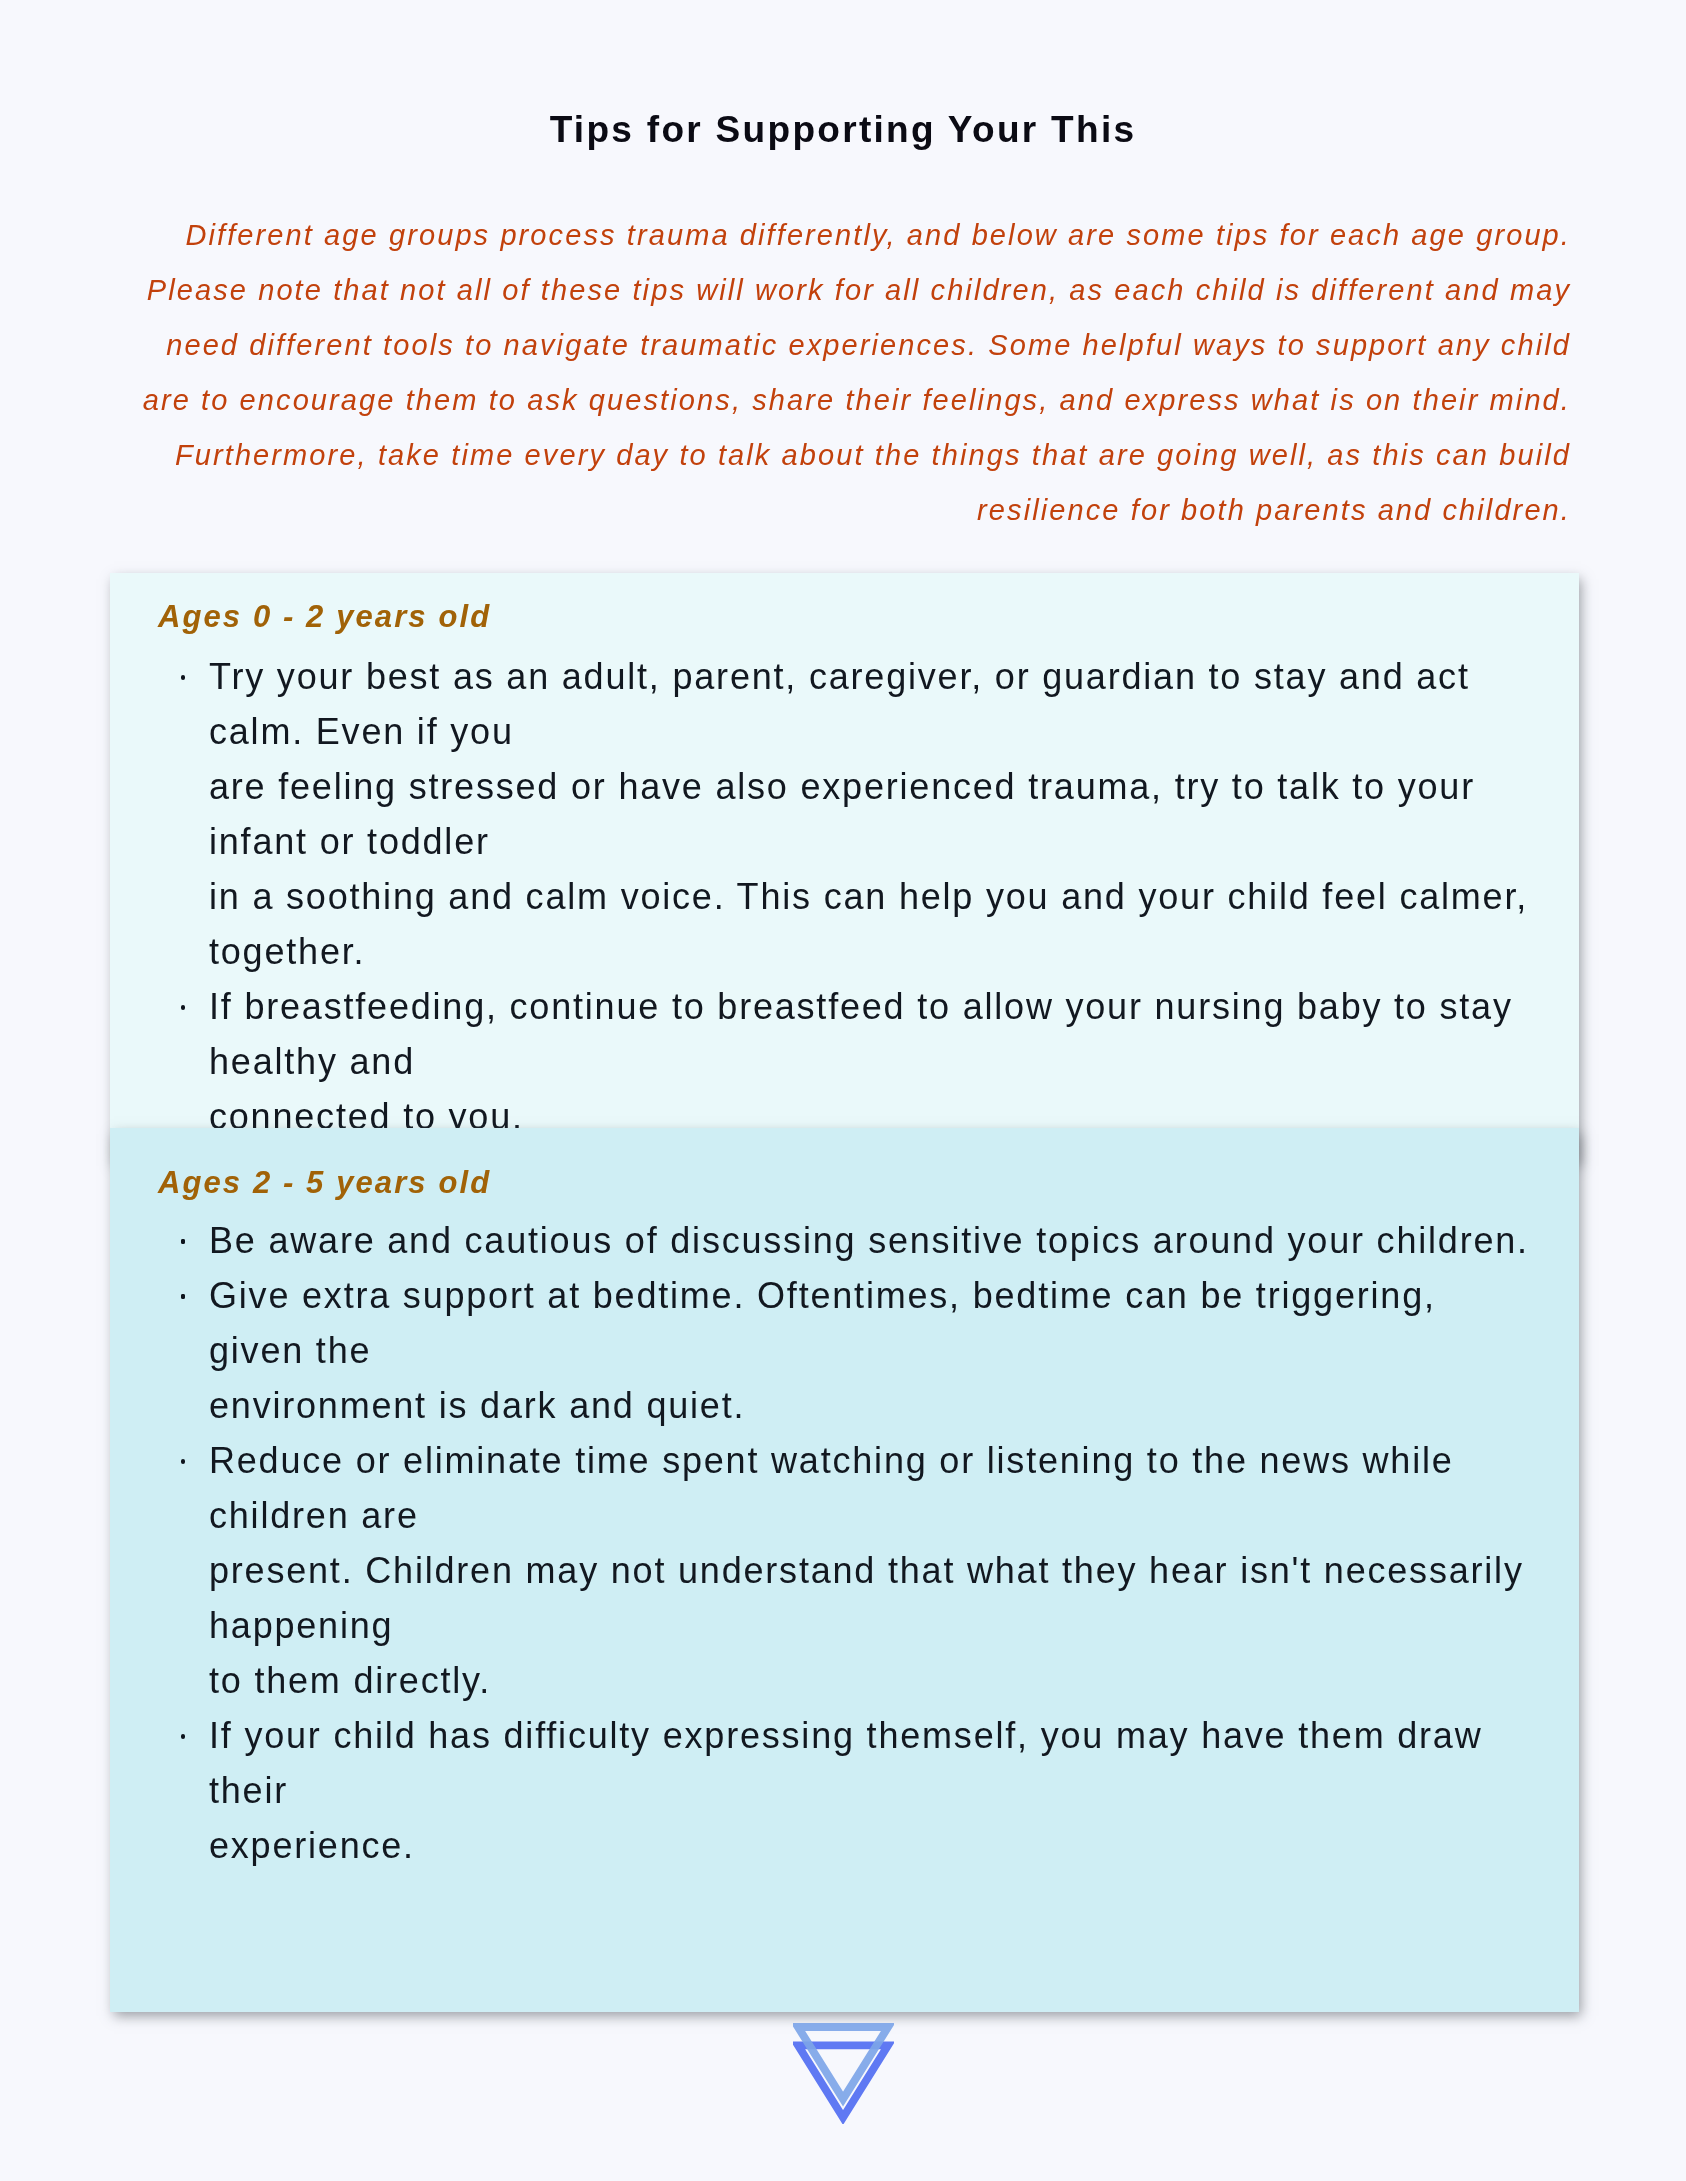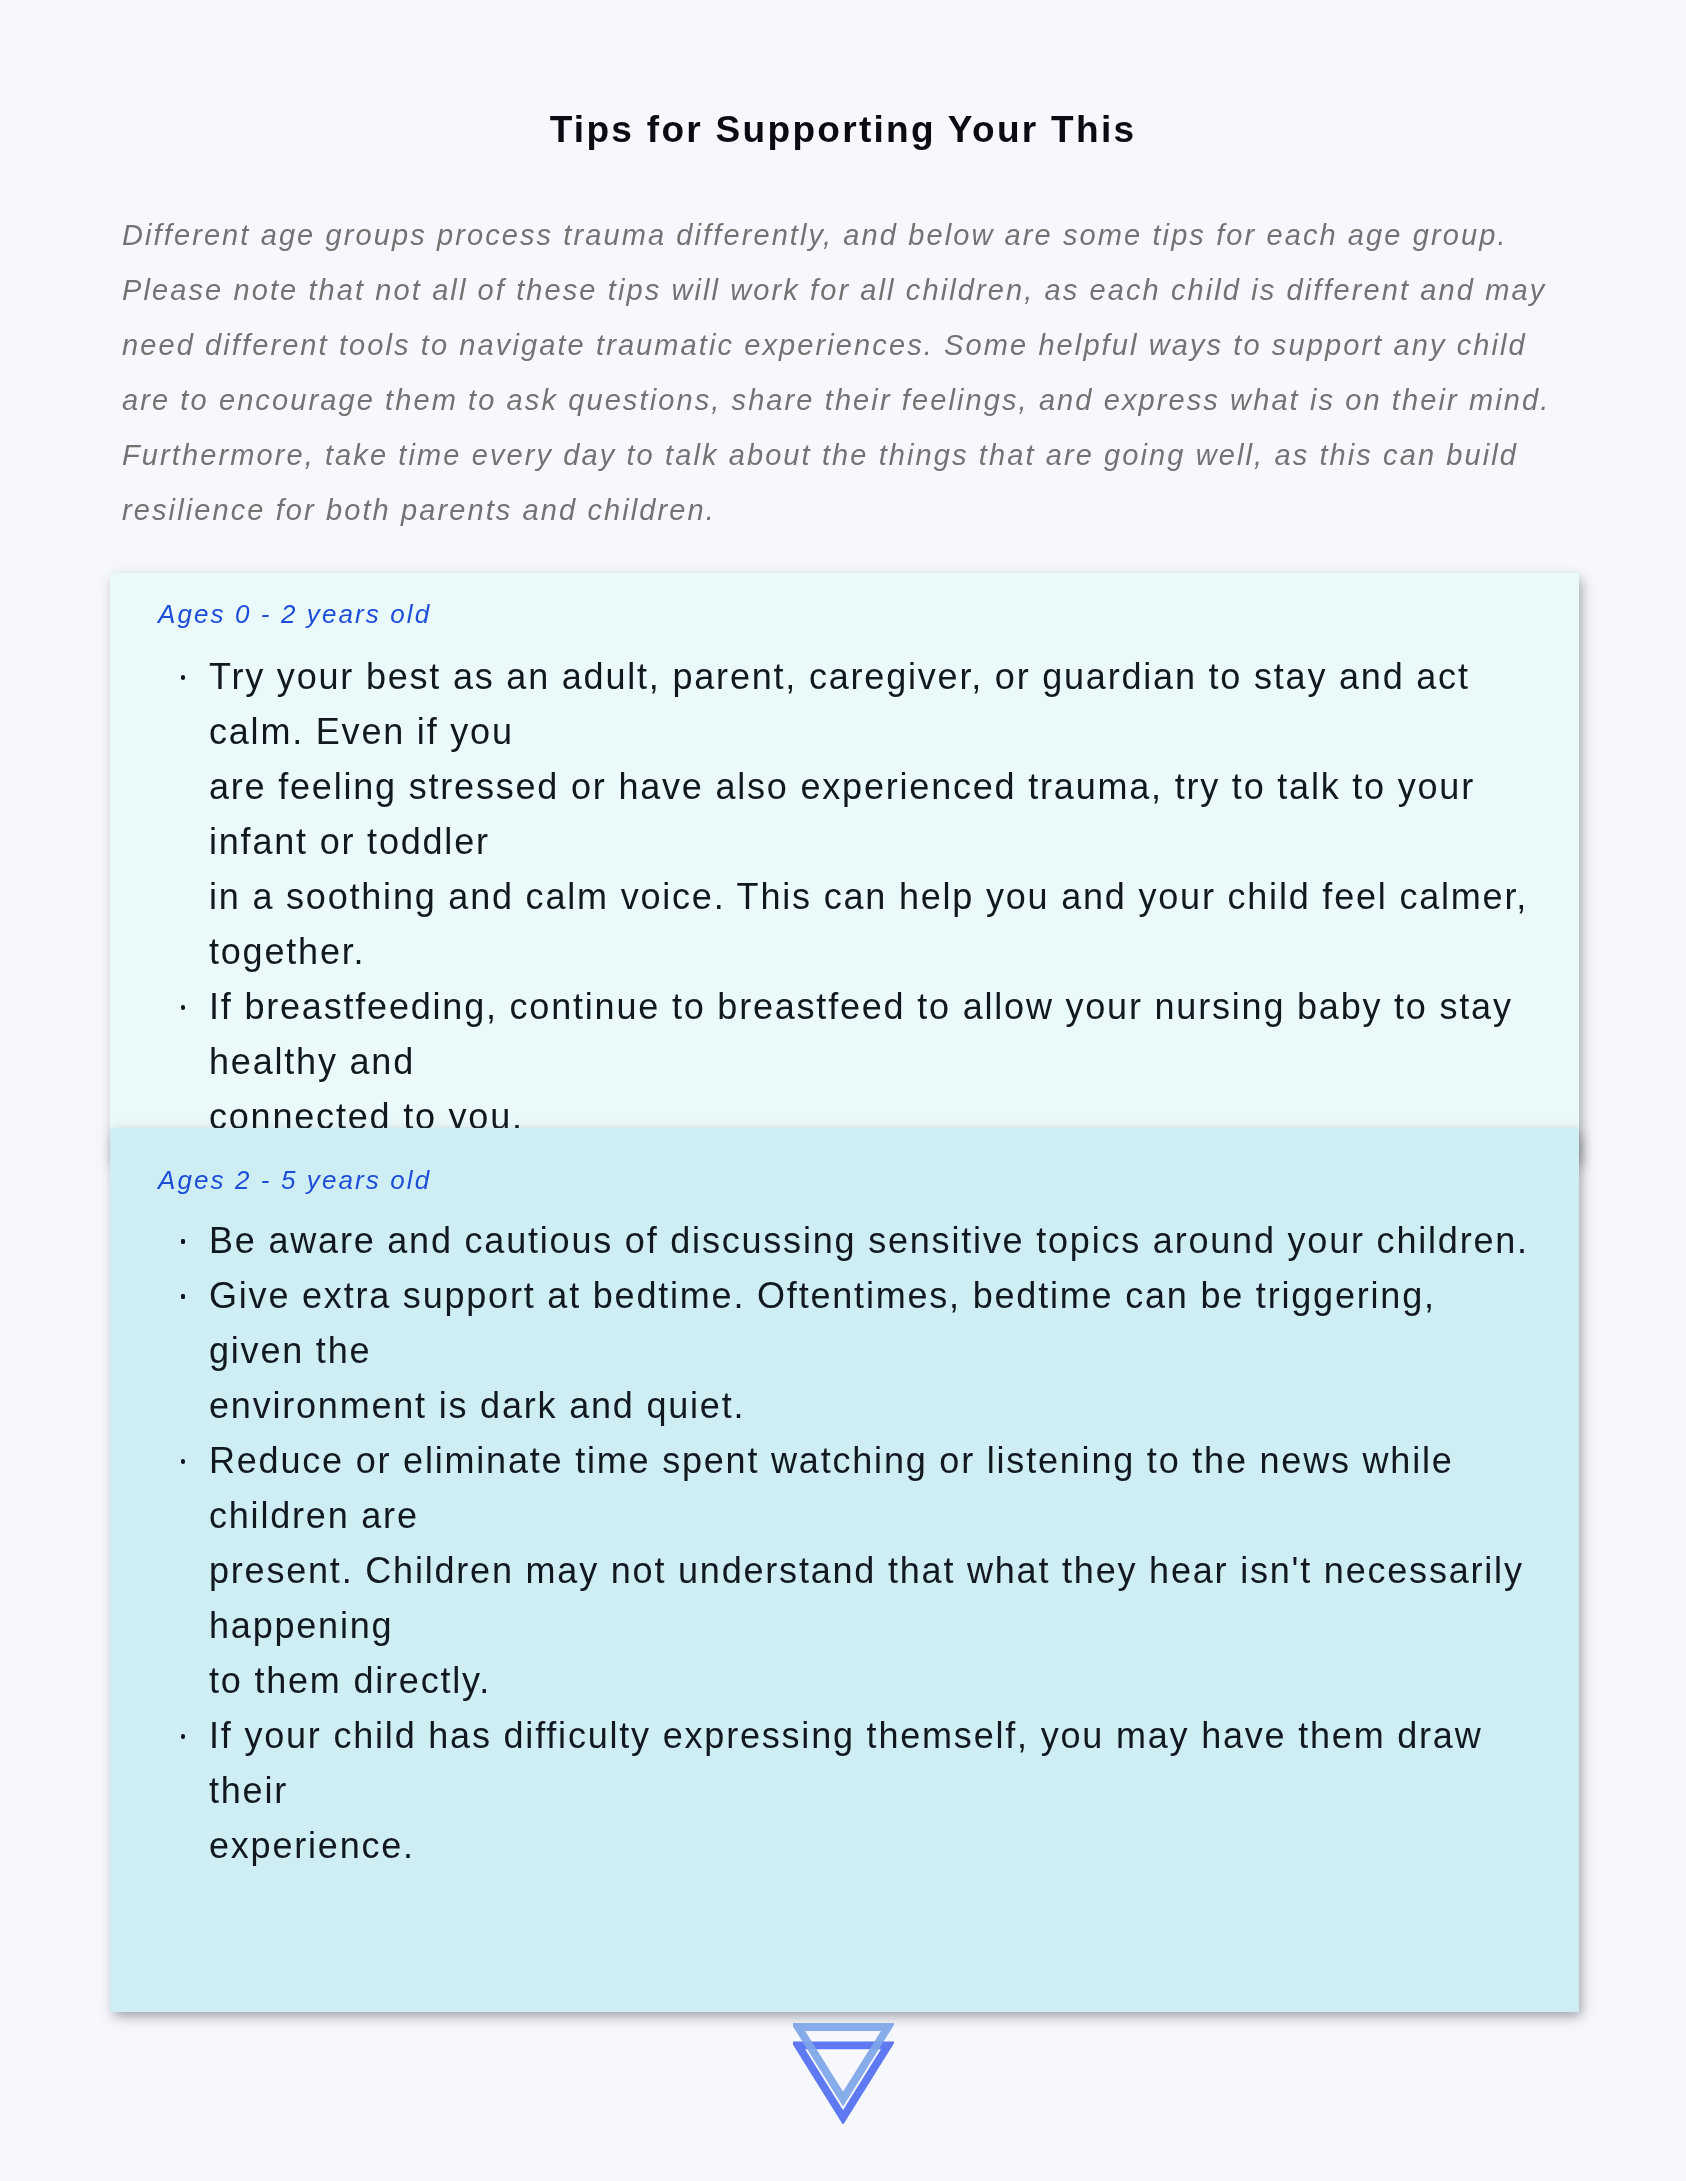--- a/index.html
+++ b/index.html
@@ -23,45 +23,45 @@
     font-weight: 700;
     line-height: 46px;
     letter-spacing: 2.3px;
     color: #0b0b14;
   }
 
   .intro {
     position: absolute;
     left: 122px; top: 208px; width: 1449px;
     margin: 0;
-    text-align: left;
+    text-align: right;
     font-size: 29px;
     font-style: italic;
     font-weight: 400;
     letter-spacing: 2.1px;
     line-height: 55px;
-    color: #737373;
+    color: #c2410c;
   }
 
   .card {
     position: absolute;
     left: 110px; width: 1469px;
     box-shadow: 2.8px 4.6px 12px -0.9px rgba(96,100,106,0.62);
   }
   .card1 { top: 573px; height: 589px; background: #eaf9fa; }
   .card2 { top: 1128px; height: 884px; background: #cfeef4; }
 
   .card-head {
     position: absolute;
     left: 48px; top: 595px;
-    font-size: 26px;
-    font-weight: 400;
+    font-size: 31px;
+    font-weight: 700;
     font-style: italic;
     letter-spacing: 2.1px;
-    color: #1d4ed8;
+    color: #a16207;
     white-space: nowrap;
   }
   .card1 .card-head { top: 26px; }
   .card2 .card-head { top: 37px; }
 
   ul.tips {
     position: absolute;
     left: 73px; top: 76px; right: 37px;
     margin: 0; padding: 0;
     list-style: none;

